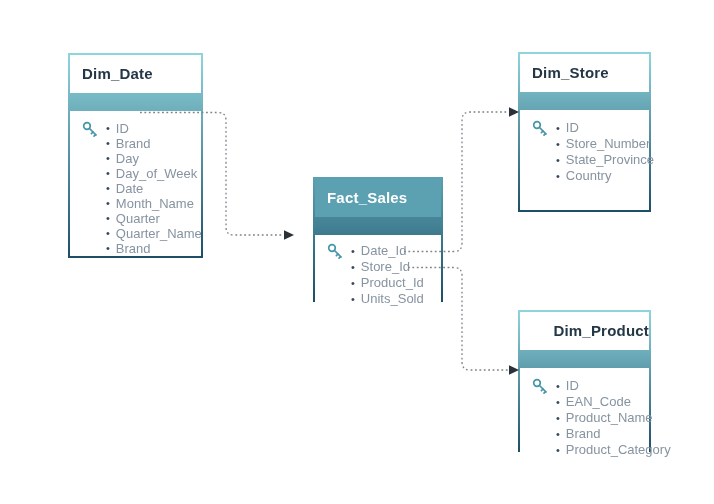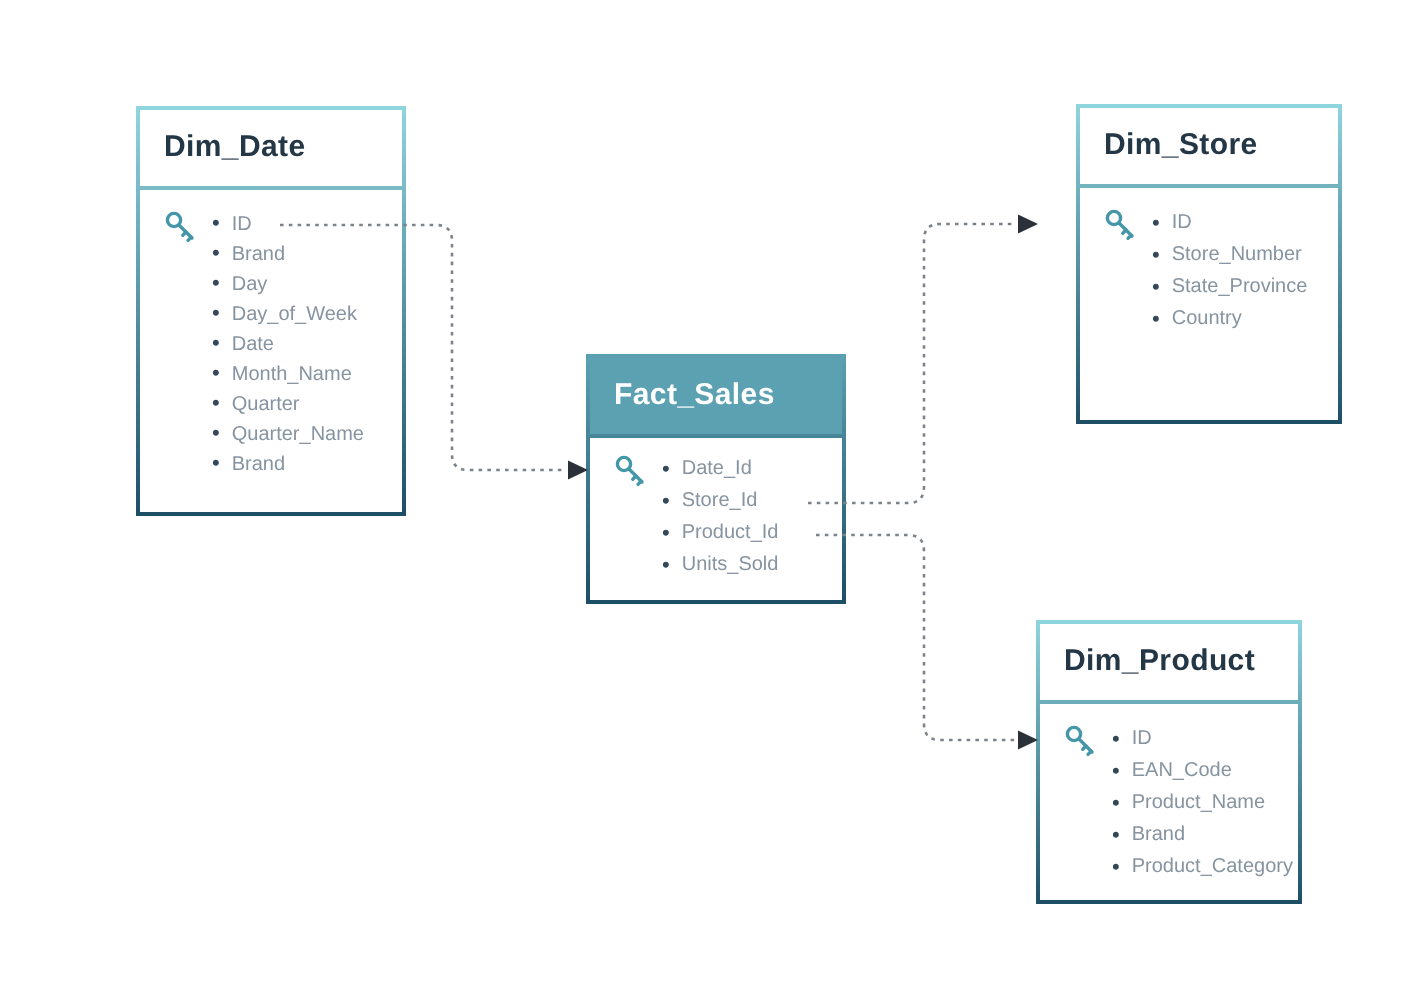--- a/index.html
+++ b/index.html
@@ -14,27 +14,28 @@
     background: var(--canvas-bg, #fff);
     overflow: hidden;
   }
   
   .table {
     position: absolute;
     box-sizing: border-box;
     padding: 2px;
     display: flex;
     flex-direction: column;
-    row-gap: 2px;
+    row-gap: 18px;
   }
   .table.dim {
     background: linear-gradient(180deg, var(--border-light) 0%, var(--border-dark) 100%);
   }
   .table.fact {
     background: linear-gradient(180deg, var(--fact-header-bg) 0%, var(--border-dark) 100%);
+    margin-left: 20px;
   }
   .thead {
     background: var(--table-bg);
     height: 38px;
     line-height: 38px;
     padding-left: 12px;
     font-size: 15px;
     font-weight: bold;
     color: var(--title-text);
     letter-spacing: 0.2px;
@@ -78,21 +79,21 @@
     align-items: center;
   }
   .rows-15 ul.fields li { height: 15px; line-height: 15px; }
   .bullet {
     color: var(--bullet);
     font-size: 11px;
     margin-right: 6px;
   }
   .fname {
     color: var(--field-text);
-    font-size: 10px;
+    font-size: 13px;
   }
   
   #connectors {
     position: absolute;
     left: 0; top: 0;
     width: 714px; height: 504px;
     pointer-events: none;
     z-index: 5;
   }
   .conn {
@@ -181,21 +182,21 @@
             <span class="fname">Product_Id</span>
           </li>
           <li>
             <span class="bullet">•</span>
             <span class="fname">Units_Sold</span>
           </li>
         </ul>
     </div>
   </div>
 
-  <div class="table dim" style="left:518px; top:52px; width:133px; height:160px;margin-left:20px;">
+  <div class="table dim" style="left:518px; top:52px; width:133px; height:160px;">
     <div class="thead">Dim_Store</div>
     <div class="tbody">
       <svg class="keyicon" viewBox="0 0 17 17">
         <circle cx="5" cy="5" r="3.3"></circle>
         <path d="M7.5 7.5 L14 14"></path>
         <path d="M11 11 L9.4 12.6"></path>
         <path d="M13.6 13.6 L12 15.2"></path>
       </svg>
       <ul class="fields">
           <li>
@@ -211,21 +212,21 @@
             <span class="fname">State_Province</span>
           </li>
           <li>
             <span class="bullet">•</span>
             <span class="fname">Country</span>
           </li>
         </ul>
     </div>
   </div>
 
-  <div class="table dim" style="left:518px; top:310px; width:133px; height:142px;">
+  <div class="table dim" style="left:518px; top:310px; width:133px; height:142px;text-align:right;">
     <div class="thead">Dim_Product</div>
     <div class="tbody">
       <svg class="keyicon" viewBox="0 0 17 17">
         <circle cx="5" cy="5" r="3.3"></circle>
         <path d="M7.5 7.5 L14 14"></path>
         <path d="M11 11 L9.4 12.6"></path>
         <path d="M13.6 13.6 L12 15.2"></path>
       </svg>
       <ul class="fields">
           <li>

